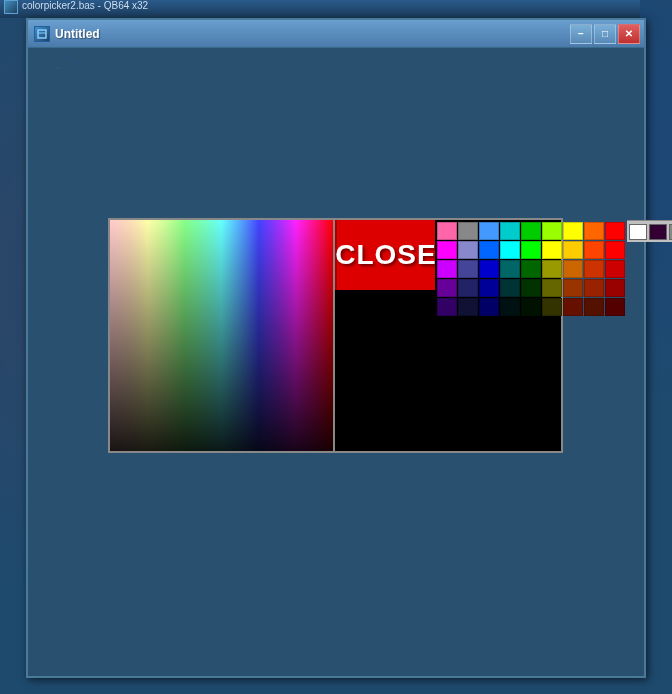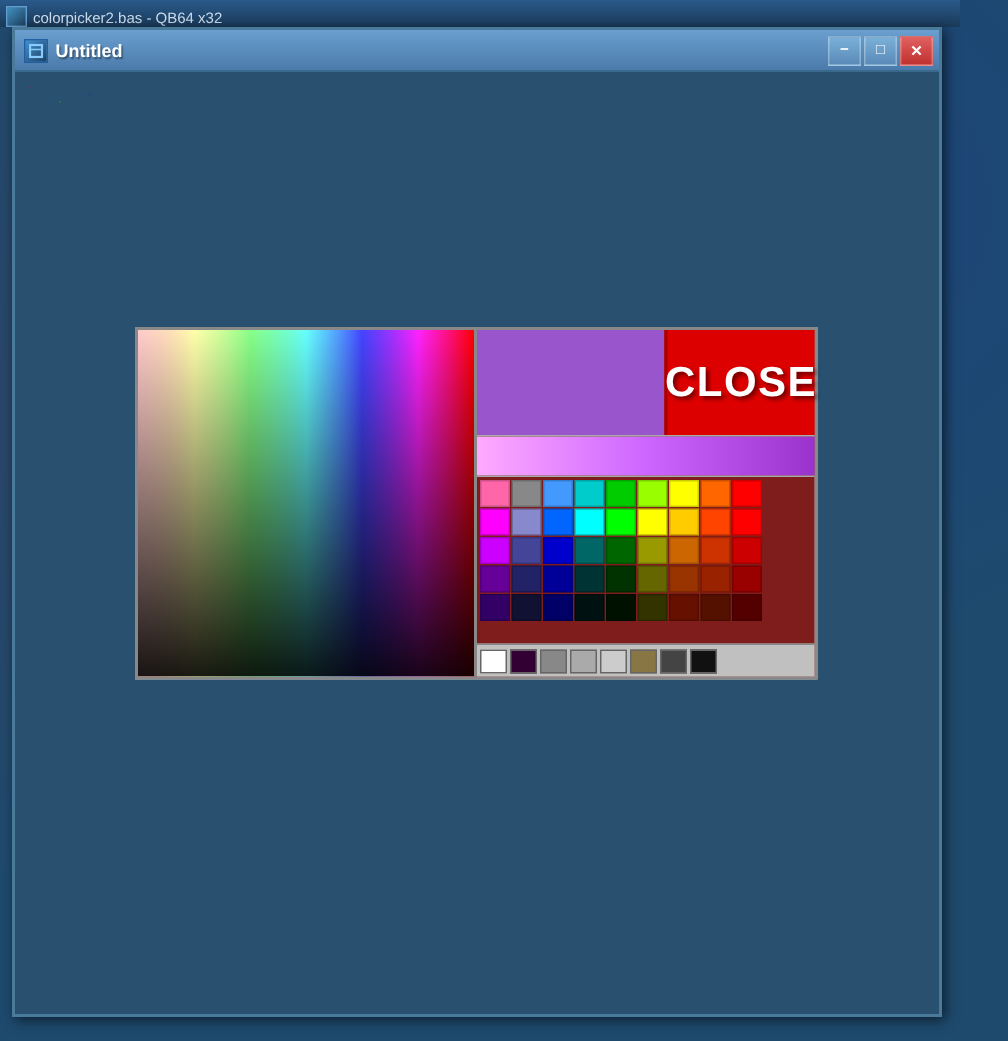--- a/index.html
+++ b/index.html
@@ -34,21 +34,21 @@
       background-image:
         radial-gradient(circle at 20% 40%, rgba(255,0,0,0.08) 0%, transparent 50%),
         radial-gradient(circle at 60% 60%, rgba(0,255,0,0.06) 0%, transparent 40%),
         radial-gradient(circle at 80% 20%, rgba(0,0,255,0.08) 0%, transparent 40%);
     }
 
     
     .window {
       position: absolute;
       top: 18px;
-      left: 8px;
+      left: 26px;
       width: 620px;
       height: 660px;
       background: #2a5a80;
       border: 2px solid #4a7a9a;
       box-shadow: 2px 2px 8px rgba(0,0,0,0.6);
     }
 
     .title-bar {
       height: 28px;
       background: linear-gradient(to bottom, #6a9fd0 0%, #4a7aaa 100%);
@@ -148,23 +148,23 @@
       );
       position: absolute;
       top: 0; left: 0;
     }
 
     
     .right-panel {
       width: 228px;
       height: 100%;
       display: flex;
-      flex-direction: column;
+      flex-direction: row;
       border-left: 2px solid #888;
-      background: #7f1d1d;
+      background: #000000;
     }
 
     
     .color-preview-row {
       display: flex;
       height: 70px;
     }
 
     .selected-color {
       flex: 1;
@@ -238,21 +238,21 @@
     }
 
     
     .app-titlebar {
       position: absolute;
       top: 0; left: 0;
       width: 640px;
       height: 18px;
       background: linear-gradient(to bottom, #2a5a8a, #1a3a5a);
       display: flex;
-      align-items: flex-end;
+      align-items: flex-start;
       padding: 0 4px;
       gap: 4px;
     }
 
     .app-icon {
       width: 14px;
       height: 14px;
       background: linear-gradient(135deg, #4090c0, #204060);
       border: 1px solid #60a0d0;
     }

